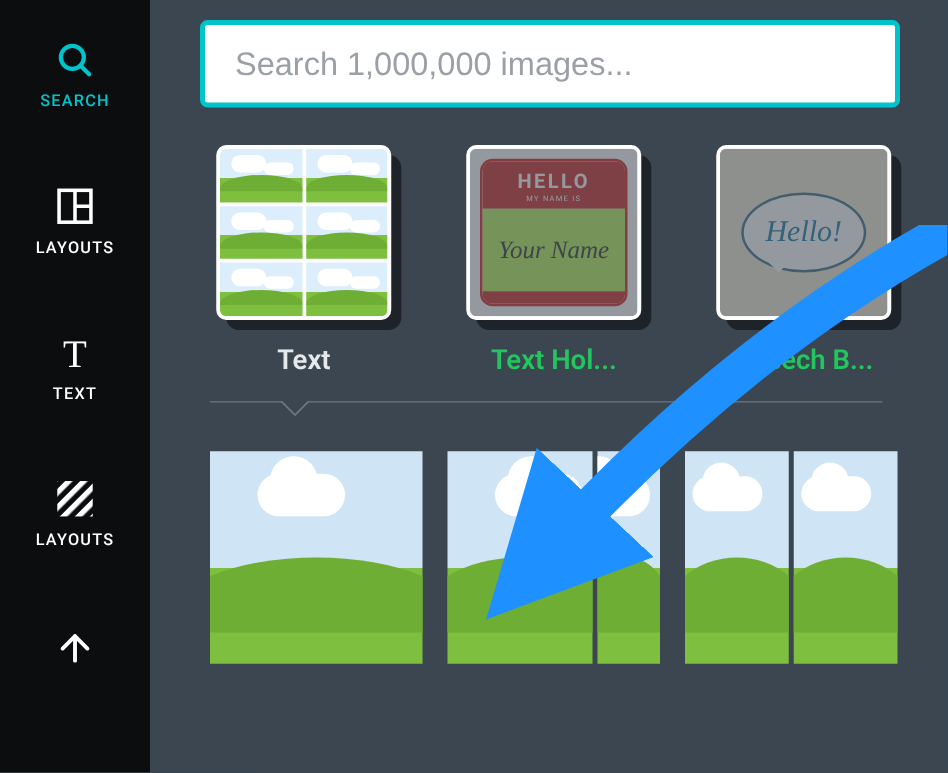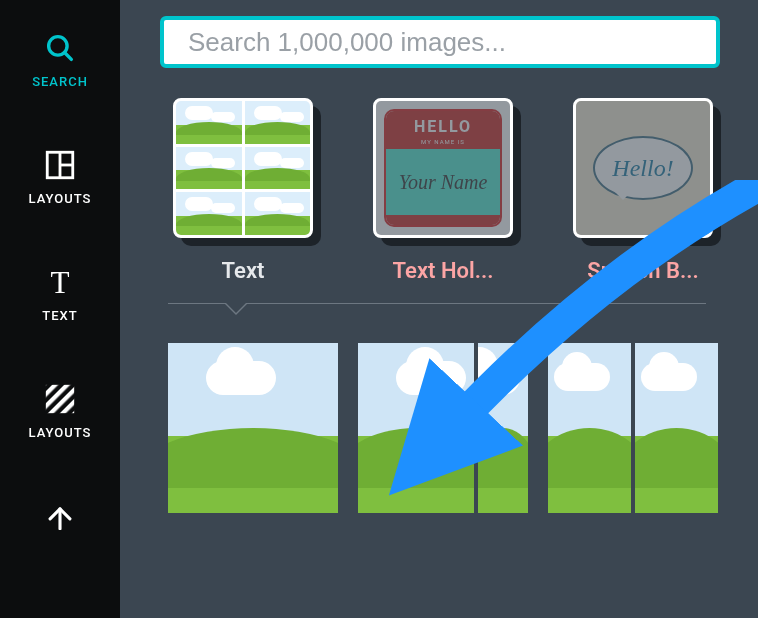--- a/index.html
+++ b/index.html
@@ -50,21 +50,21 @@
     flex: 1;
     background: #3b4651;
     position: relative;
     padding: 16px 20px 0 40px;
   }
 
   .search-wrap {
     border: 4px solid #00c4cc;
     border-radius: 6px;
     background: #fff;
-    height: 52px;
+    height: 70px;
     display: flex;
     align-items: center;
     padding: 0 24px;
     margin-bottom: 30px;
     width: 560px;
   }
   .search-input {
     border: none;
     outline: none;
     font-size: 26px;
@@ -113,21 +113,21 @@
   .cat-label {
     color: #e6e9ec;
     font-size: 22px;
     font-weight: 600;
     margin-top: 20px;
     max-width: 140px;
     white-space: nowrap;
     overflow: hidden;
     text-overflow: ellipsis;
   }
-  .cat.dim .cat-label { color: #fca5a5; }
+  .cat.dim .cat-label { color: #22c55e; }
 
   
   .grids-inner {
     position: absolute; inset: 0;
     display: grid;
     grid-template-columns: 1fr 1fr;
     grid-template-rows: 1fr 1fr 1fr;
     gap: 3px;
     background: #fff;
   }
@@ -173,21 +173,21 @@
   .tag-sub {
     background: #d13a36;
     color: #fff;
     text-align: center;
     font-size: 6px;
     padding-bottom: 4px;
     letter-spacing: 1px;
   }
   .tag-body {
     flex: 1;
-    background: #5eead4;
+    background: #bef264;
     display: flex; align-items: center; justify-content: center;
     font-family: "Brush Script MT", cursive;
     color: #444; font-size: 20px; font-style: italic;
   }
   .tag-bot { background: #d13a36; height: 10px; }
 
   
   .bubble-inner {
     position: absolute; inset: 0;
     background: #f3ecd7;

